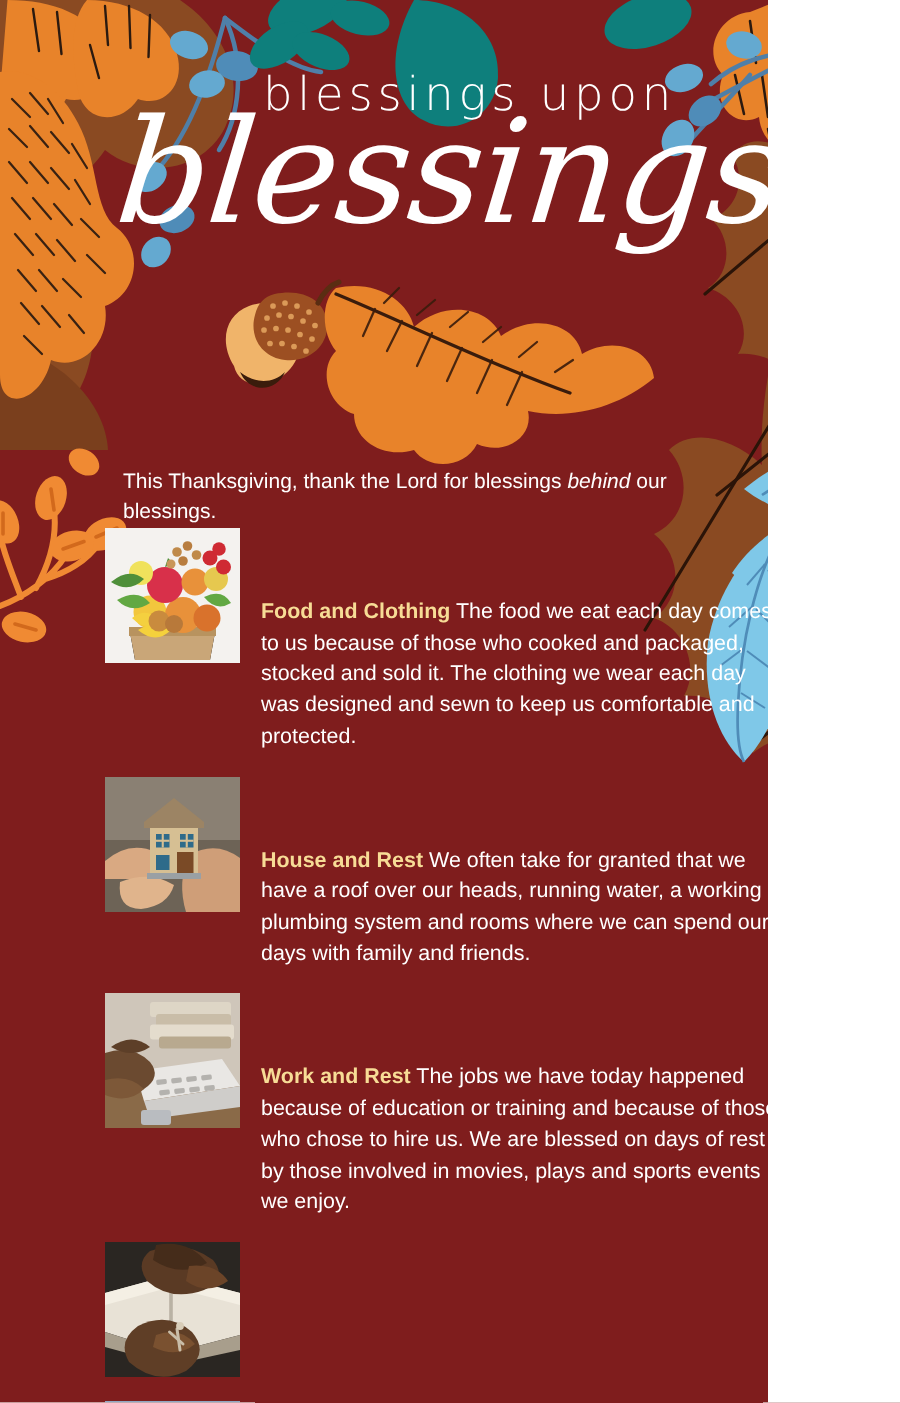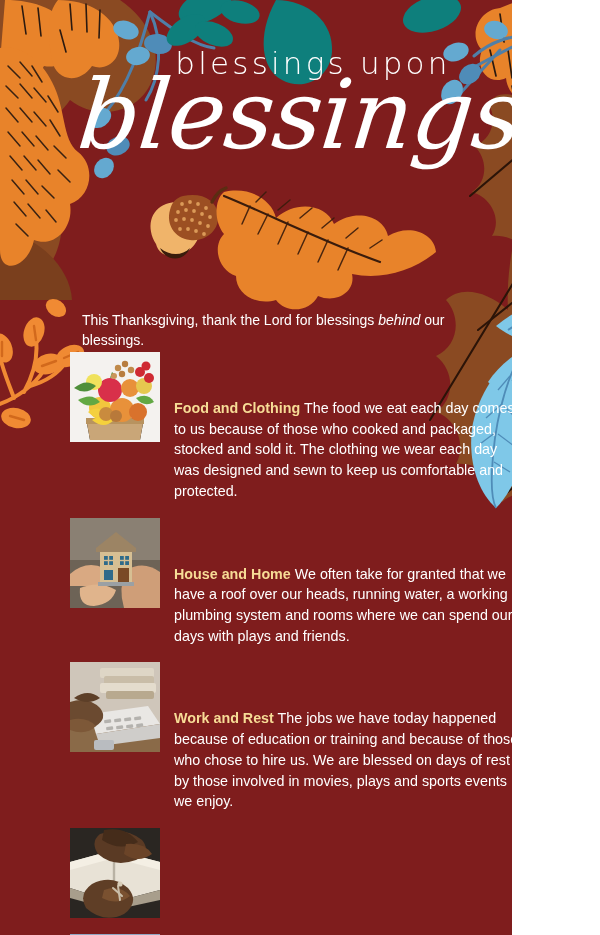--- a/index.html
+++ b/index.html
@@ -432,21 +432,21 @@
           <rect x="50" y="38" width="9" height="9" fill="#2e6b8a"></rect>
           <rect x="34" y="52" width="9" height="10" fill="#2e6b8a"></rect>
           <rect x="48" y="50" width="11" height="14" fill="#7a4a26"></rect>
           <line x1="38.5" y1="38" x2="38.5" y2="47" stroke="#d6bf93" stroke-width="1.4"></line>
           <line x1="34" y1="42.5" x2="43" y2="42.5" stroke="#d6bf93" stroke-width="1.4"></line>
           <line x1="54.5" y1="38" x2="54.5" y2="47" stroke="#d6bf93" stroke-width="1.4"></line>
           <line x1="50" y1="42.5" x2="59" y2="42.5" stroke="#d6bf93" stroke-width="1.4"></line>
           <rect x="28" y="64" width="36" height="4" fill="#9aa0a4"></rect>
         </svg>
       </div>
-      <div class="row-text"><span class="row-head">House and Home</span><span> We often take for granted that we have a roof over our heads, running water, a working plumbing system and rooms where we can spend our days with plays and friends.</span></div>
+      <div class="row-text"><span class="row-head">House and Rest</span><span> We often take for granted that we have a roof over our heads, running water, a working plumbing system and rooms where we can spend our days with family and friends.</span></div>
     </div>
 
     <div class="row">
       <div class="thumb">
         <svg viewBox="0 0 90 90">
           <rect width="90" height="90" fill="#cfc6ba"></rect>
           <rect y="62" width="90" height="28" fill="#8a6a48"></rect>
           <rect x="30" y="6" width="54" height="10" rx="2" fill="#ded6c6"></rect>
           <rect x="34" y="14" width="50" height="9" rx="2" fill="#c9bda8"></rect>
           <rect x="30" y="21" width="56" height="10" rx="2" fill="#e4dccd"></rect>

